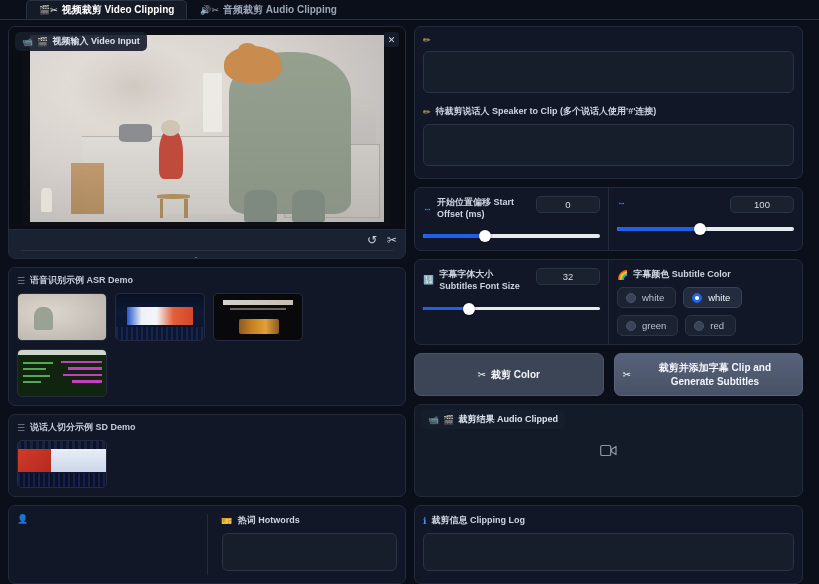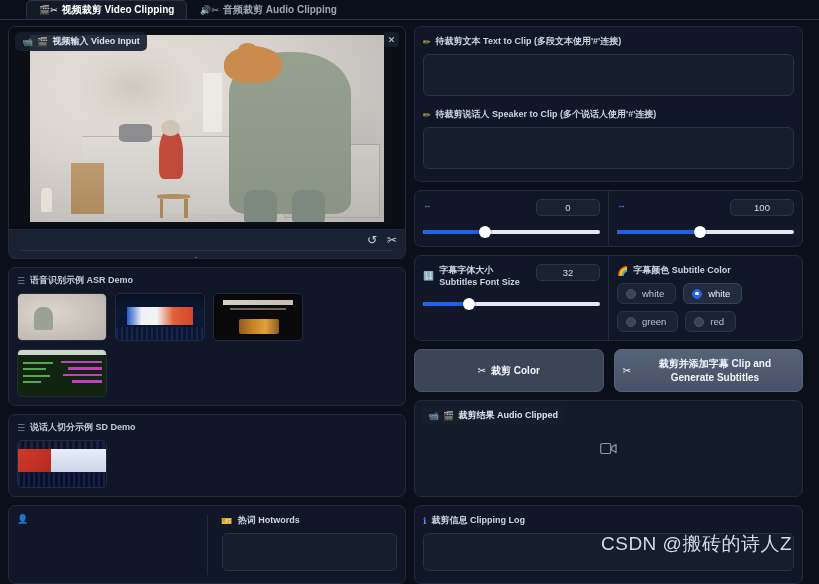--- a/index.html
+++ b/index.html
@@ -351,39 +351,39 @@
         </div>
       </div>
     </div>
 
     <div class="col col-right">
 
       <div class="panel rgroup">
         <div class="fieldblock">
           <div class="lbl">
             <span style="color:#e9c46a">✏</span>
-            <span>待裁剪文本 Text to Clip (多段文本使用'#'连接)</span>
           </div>
           <textarea class="ta tall" placeholder="" style=""></textarea>
         </div>
         <div class="fieldblock">
           <div class="lbl">
             <span style="color:#e9c46a">✏</span>
             <span>待裁剪说话人 Speaker to Clip (多个说话人使用'#'连接)</span>
           </div>
           <textarea class="ta tall" placeholder="" style=""></textarea>
         </div>
       </div>
 
       <div class="panel">
         <div class="splitrow">
           <div class="half">
             <div class="numhead">
               <div class="lbl">
                 <span style="color:#4d8df0">↔</span>
+                <span>开始位置偏移 Start Offset (ms)</span>
               </div>
               <div class="numbox">0</div>
             </div>
             <div class="slider">
               <div class="strack"></div>
               <div class="sfill" style="width:35%"></div>
               <div class="sknob" style="left:35%"></div>
             </div>
           </div>
           <div class="half sep">
@@ -470,18 +470,17 @@
         </div>
       </div>
 
       <div class="panel logbox">
         <div class="lbl">
           <span style="color:#4d8df0">ℹ</span>
           <span>裁剪信息 Clipping Log</span>
         </div>
         <div class="logarea">
           <textarea class="ta" placeholder="" style=""></textarea>
-          <div class="watermark">CSDN @搬砖的诗人Z</div>
         </div>
       </div>
     </div>
   </div>
 </div>
 
 </body></html>

